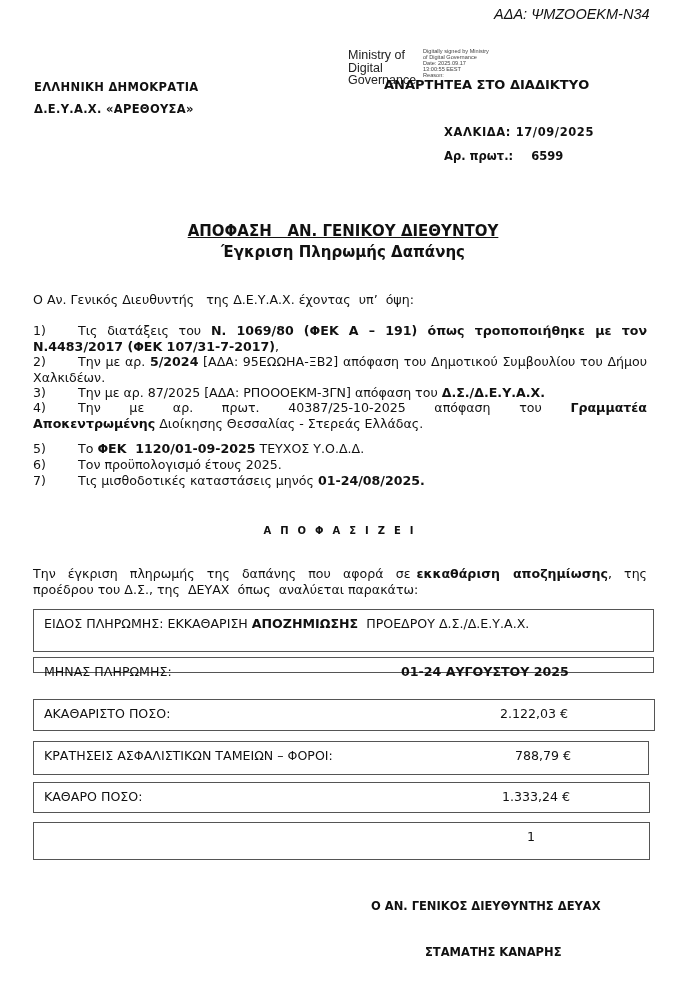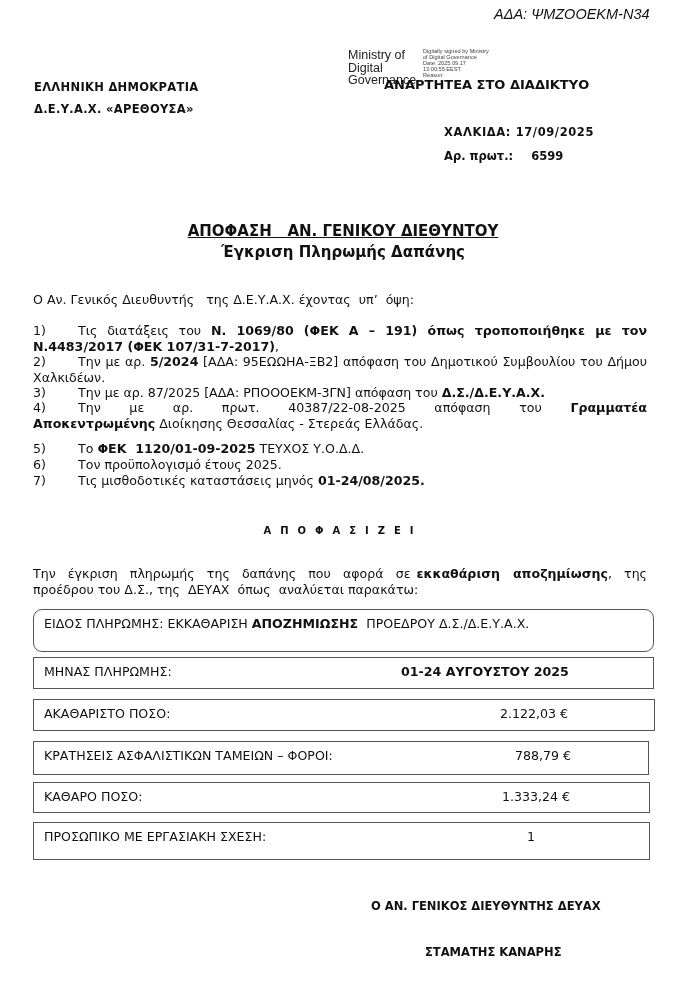--- a/index.html
+++ b/index.html
@@ -61,58 +61,57 @@
 
 <div class="para" style="top:323px;">
   <span class="num-col">1)</span><span>Τις  διατάξεις του </span><span class="b">Ν. 1069/80 (ΦΕΚ Α – 191) όπως τροποποιήθηκε με τον Ν.4483/2017 (ΦΕΚ 107/31-7-2017)</span><span>,</span>
 </div>
 <div class="para" style="top:354px;">
   <span class="num-col">2)</span><span>Την με αρ. </span><span class="b">5/2024</span><span> [ΑΔΑ: 95ΕΩΩΗΑ-ΞΒ2] απόφαση του Δημοτικού Συμβουλίου του Δήμου Χαλκιδέων.</span>
 </div>
 <div class="para" style="top:385px;">
   <span class="num-col">3)</span><span>Την με αρ. 87/2025 [ΑΔΑ: ΡΠΟΟΟΕΚΜ-3ΓΝ] απόφαση του </span><span class="b">Δ.Σ./Δ.Ε.Υ.Α.Χ.</span><span></span>
 </div>
-<div class="para" style="top:400px; white-space:pre-wrap;"><span class="num-col">4)</span><span>Την    με    αρ.    πρωτ.    40387/22-08-2025    απόφαση    του    </span><span class="b">Γραμματέα Αποκεντρωμένης</span><span> Διοίκησης Θεσσαλίας - Στερεάς Ελλάδας.</span></div>
+<div class="para" style="top:400px; white-space:pre-wrap;"><span class="num-col">4)</span><span>Την    με    αρ.    πρωτ.    40387/25-10-2025    απόφαση    του    </span><span class="b">Γραμματέα Αποκεντρωμένης</span><span> Διοίκησης Θεσσαλίας - Στερεάς Ελλάδας.</span></div>
 <div class="para" style="top:441px;">
   <span class="num-col">5)</span><span>Το </span><span class="b" style="white-space:pre;">ΦΕΚ  1120/01-09-2025</span><span> ΤΕΥΧΟΣ Υ.Ο.Δ.Δ.</span>
 </div>
 <div class="para" style="top:457px;">
   <span class="num-col">6)</span><span>Τον προϋπολογισμό έτους 2025.</span>
 </div>
 <div class="para" style="top:473px;">
   <span class="num-col">7)</span><span>Τις μισθοδοτικές καταστάσεις μηνός </span><span class="b">01-24/08/2025.</span>
 </div>
 
 <div class="abs decides">ΑΠΟΦΑΣΙΖΕΙ</div>
 
 <div class="para" style="top:566px; white-space:pre-wrap;"><span>Την  έγκριση  πληρωμής  της  δαπάνης  που  αφορά  σε </span><span class="b">εκκαθάριση  αποζημίωσης</span><span>,  της προέδρου του Δ.Σ., της  ΔΕΥΑΧ  όπως  αναλύεται παρακάτω:</span></div>
 
-<div class="box" style="left:33px; top:609px; width:621px; height:43px;border-radius:9px;">
+<div class="box" style="left:33px; top:609px; width:621px; height:43px;">
   <div class="lbl" style="white-space:pre;"><span>ΕΙΔΟΣ ΠΛΗΡΩΜΗΣ: ΕΚΚΑΘΑΡΙΣΗ </span><span class="b">ΑΠΟΖΗΜΙΩΣΗΣ</span><span>  ΠΡΟΕΔΡΟΥ Δ.Σ./Δ.Ε.Υ.Α.Χ.</span></div>
 </div>
 
-<div class="box" style="left:33px; top:657px; width:621px; height:32px;">
+<div class="box" style="left:33px; top:657px; width:621px; height:16px;">
   <div class="lbl">ΜΗΝΑΣ ΠΛΗΡΩΜΗΣ:</div>
   <div class="val b" style="left:367px;">01-24 ΑΥΓΟΥΣΤΟΥ 2025</div>
 </div>
 
 <div class="box" style="left:33px; top:699px; width:622px; height:32px;padding-left:36px;">
   <div class="lbl">ΑΚΑΘΑΡΙΣΤΟ ΠΟΣΟ:</div>
   <div class="val" style="left:466px;">2.122,03 €</div>
 </div>
 
 <div class="box" style="left:33px; top:741px; width:616px; height:34px;">
   <div class="lbl">ΚΡΑΤΗΣΕΙΣ ΑΣΦΑΛΙΣΤΙΚΩΝ ΤΑΜΕΙΩΝ – ΦΟΡΟΙ:</div>
   <div class="val" style="left:481px;">788,79 €</div>
 </div>
 
 <div class="box" style="left:33px; top:782px; width:617px; height:31px;">
   <div class="lbl">ΚΑΘΑΡΟ ΠΟΣΟ:</div>
   <div class="val" style="left:468px;">1.333,24 €</div>
 </div>
 
 <div class="box" style="left:33px; top:822px; width:617px; height:38px;">
-  <div class="lbl">ΠΡΟΣΩΠΙΚΟ ΜΕ ΕΡΓΑΣΙΑΚΗ ΣΧΕΣΗ:</div>
   <div class="val" style="left:493px;">1</div>
 </div>
 
 <div class="abs sig-title">Ο ΑΝ. ΓΕΝΙΚΟΣ ΔΙΕΥΘΥΝΤΗΣ ΔΕΥΑΧ</div>
 <div class="abs sig-name">ΣΤΑΜΑΤΗΣ ΚΑΝΑΡΗΣ</div>
 
 </body></html>

